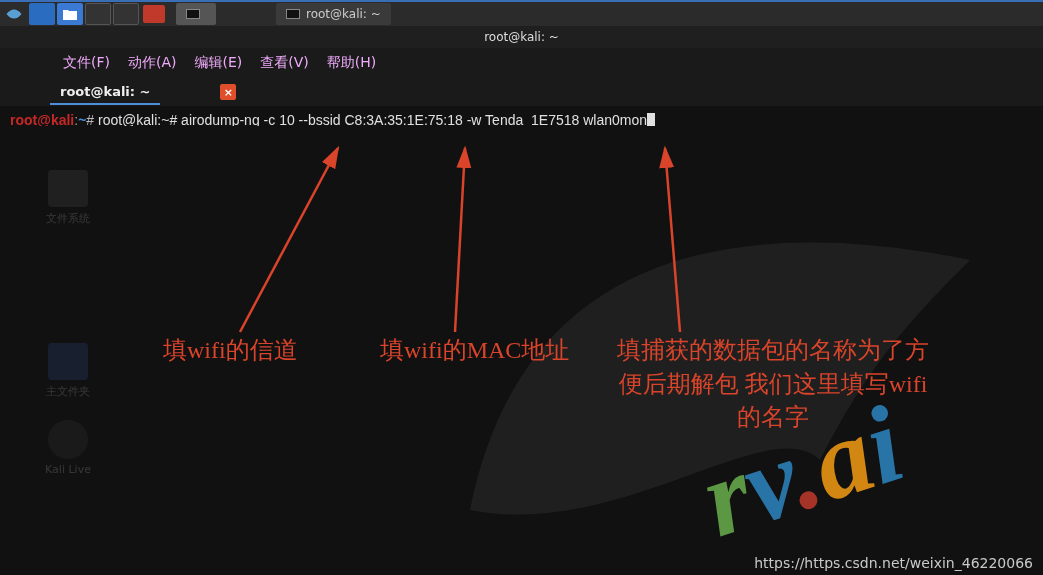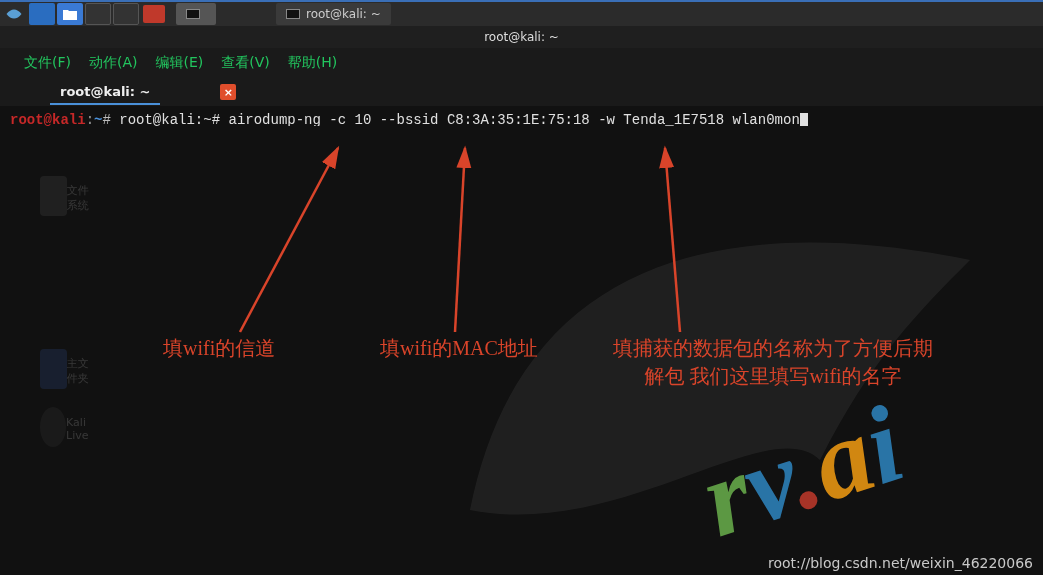--- a/index.html
+++ b/index.html
@@ -57,22 +57,23 @@
       font-size: 12px;
       line-height: 22px;
     }
 
     
     .menubar {
       height: 30px;
       display: flex;
       align-items: center;
       padding: 0 24px;
-      color: #22c55e;
+      color: #f0abfc;
       font-size: 14px;
+      margin-left: 39px;
     }
     .menubar .menu-item {
       margin-right: 18px;
       cursor: pointer;
     }
 
     
     .tabbar {
       height: 28px;
       display: flex;
@@ -99,21 +100,21 @@
       justify-content: center;
       color: #fff;
       font-size: 11px;
       font-weight: bold;
     }
 
     
     .terminal {
       background: #111;
       padding: 6px 10px;
-      font-family: Liberation Mono, monospace;
+      font-family: Liberation Sans, sans-serif;
       font-size: 14px;
       color: #e0e0e0;
       white-space: pre;
     }
     .prompt1-user { color: #c62828; font-weight: bold; }
     .prompt1-host { color: #c62828; font-weight: bold; }
     .prompt1-sep { color: #999; }
     .prompt1-path { color: #4a90d9; font-weight: bold; }
     .prompt1-hash { color: #bbb; }
     .cmd { color: #e0e0e0; }
@@ -135,43 +136,43 @@
       background: #111;
     }
 
     
     .desktop-icon {
       position: absolute;
       width: 56px;
       height: 56px;
       opacity: 0.18;
       display: flex;
-      flex-direction: row;
+      flex-direction: column;
       align-items: center;
       color: #ddd;
       font-size: 11px;
     }
     .desktop-icon .shape {
       width: 40px;
       height: 40px;
       border-radius: 4px;
       background: #666;
       margin-bottom: 4px;
     }
     .di1 { top: 170px; left: 40px; }
     .di2 { top: 295px; left: 40px; margin-top: 48px; }
     .di2 .shape { background: #3a5fb7; }
-    .di3 { top: 401px; left: 40px; }
+    .di3 { top: 420px; left: 40px; }
     .di3 .shape { background: #444; border-radius: 50%; }
 
     
     .annotation {
       position: absolute;
       color: #d9442a;
-      font-size: 20px;
+      font-size: 24px;
       font-family: "SimSun", serif;
       line-height: 1.4;
     }
     .ann1 { top: 334px; left: 163px; }
     .ann2 { top: 334px; left: 380px; }
     .ann3 { top: 334px; left: 613px; width: 320px; text-align: center; }
 
     
     .arrows {
       position: absolute;
@@ -312,13 +313,13 @@
 </svg>
 
 <div class="annotation ann1">填wifi的信道</div>
 <div class="annotation ann2">填wifi的MAC地址</div>
 <div class="annotation ann3">填捕获的数据包的名称为了方便后期解包 我们这里填写wifi的名字</div>
 
 <div class="watermark">
   <span class="r">r</span><span class="v">v</span><span class="dot">.</span><span class="a">a</span><span class="i">i</span>
 </div>
 
-<div class="source-url">root://blog.csdn.net/weixin_46220066</div>
+<div class="source-url">https://https.csdn.net/weixin_46220066</div>
 
 </body></html>

